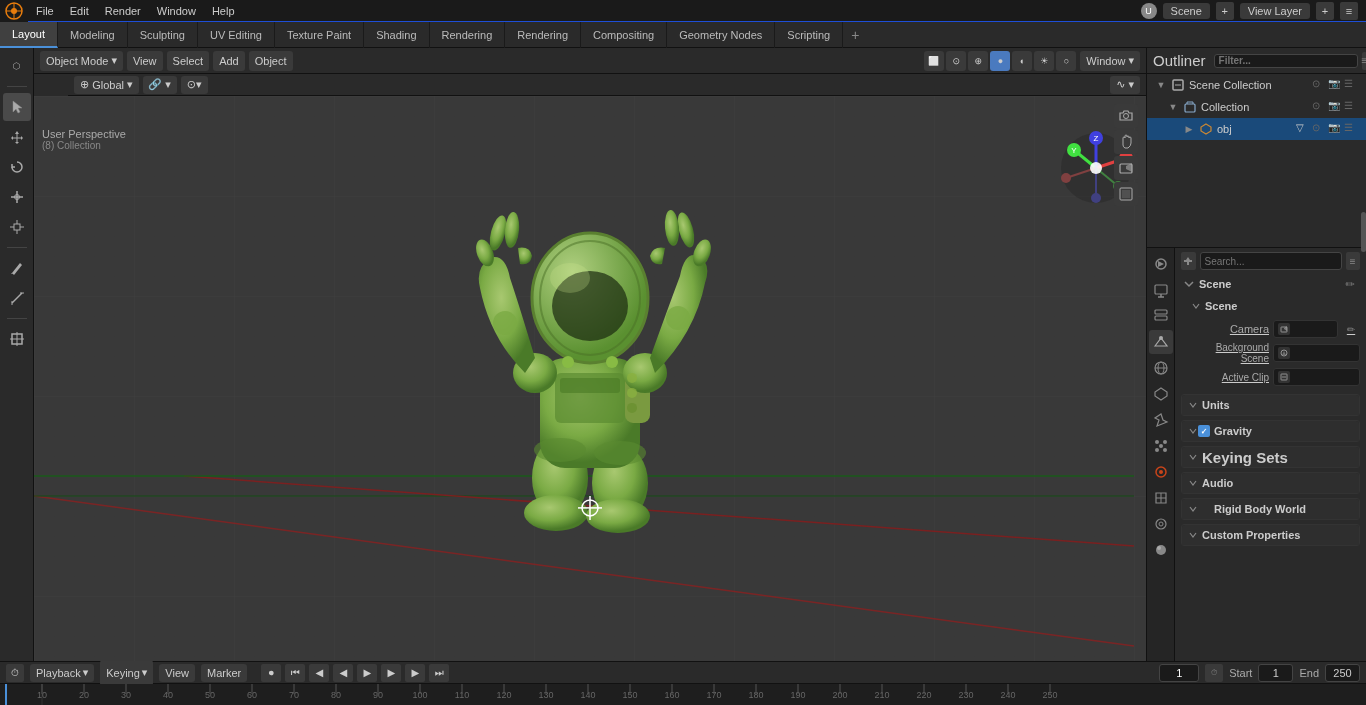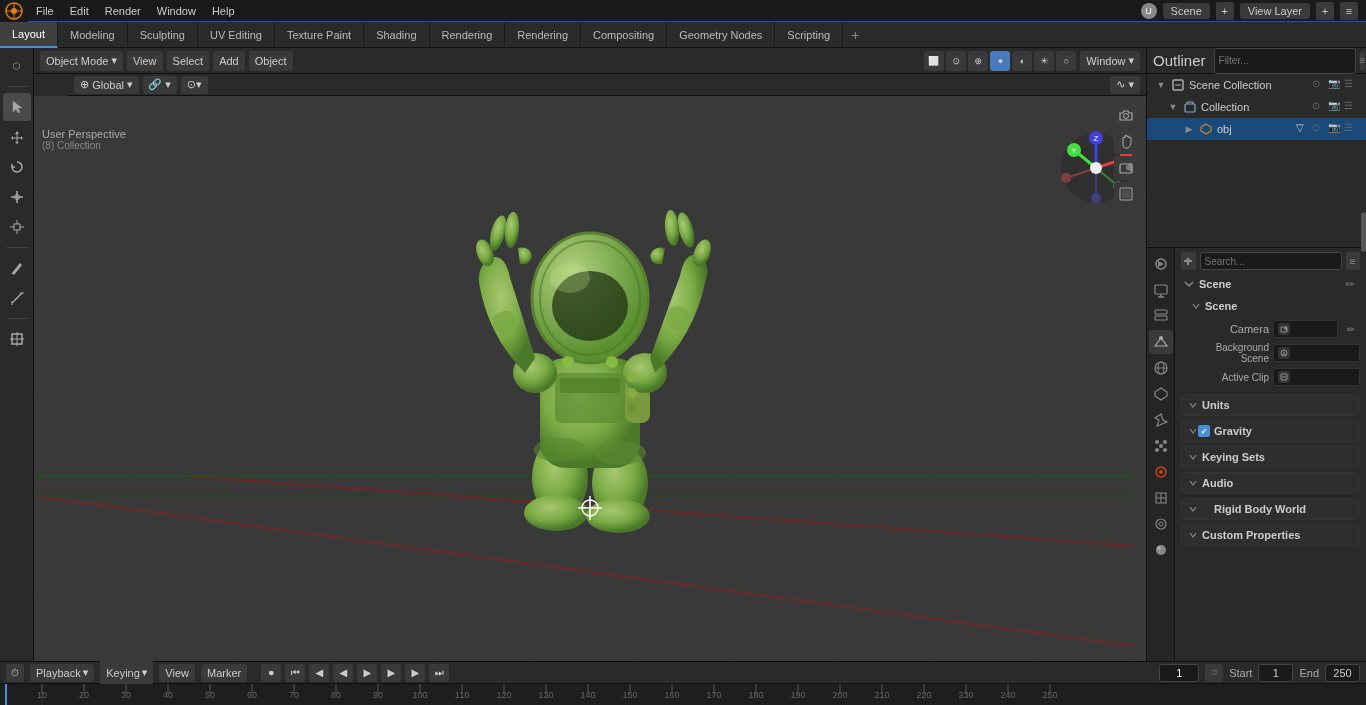--- a/index.html
+++ b/index.html
@@ -226,27 +226,28 @@
       height: 26px;
       background: #2a2a2a;
       display: flex;
       align-items: center;
       padding: 0 6px;
       gap: 4px;
       border-bottom: 1px solid #111;
     }
     .outliner-search {
       flex: 1;
-      height: 26px;
+      height: 14px;
       background: #1a1a1a;
       border: 1px solid #444;
       border-radius: 3px;
       padding: 0 4px;
       color: #ccc;
       font-size: 10px;
+      font-weight: bold;
     }
     .outliner-item {
       height: 22px;
       display: flex;
       align-items: center;
       padding: 0 8px;
       gap: 4px;
       cursor: pointer;
     }
     .outliner-item.selected { background: #1a4a7a; }
@@ -352,20 +353,21 @@
       font-weight: bold;
       color: #ccc;
     }
 
     .prop-row {
       display: flex;
       align-items: center;
       height: 22px;
       margin-bottom: 2px;
       gap: 4px;
+      text-decoration: underline;
     }
     .prop-label {
       font-size: 11px;
       color: #aaa;
       text-align: right;
       flex-shrink: 0;
     }
     .prop-field {
       flex: 1;
       height: 18px;
@@ -1045,21 +1047,21 @@
             <div class="checkbox">✓</div>
             <span style="font-size:11px;color:#ccc;margin-left:4px;">Gravity</span>
           </div>
         </div>
 
         <div class="collapsible-section">
           <div class="collapsible-header">
             <svg width="10" height="10" viewBox="0 0 10 10">
                 <path d="M2 3 L5 7 L8 3" fill="none" stroke="#888" stroke-width="1.2"></path>
               </svg>
-            <span style="font-size:11px;color:#ccc;margin-left:4px;">Keying Sets</span>
+            <span style="font-size:15px;color:#ccc;margin-left:4px;">Keying Sets</span>
           </div>
         </div>
 
         <div class="collapsible-section">
           <div class="collapsible-header">
             <svg width="10" height="10" viewBox="0 0 10 10">
                 <path d="M2 3 L5 7 L8 3" fill="none" stroke="#888" stroke-width="1.2"></path>
               </svg>
             <span style="font-size:11px;color:#ccc;margin-left:4px;">Audio</span>
           </div>

